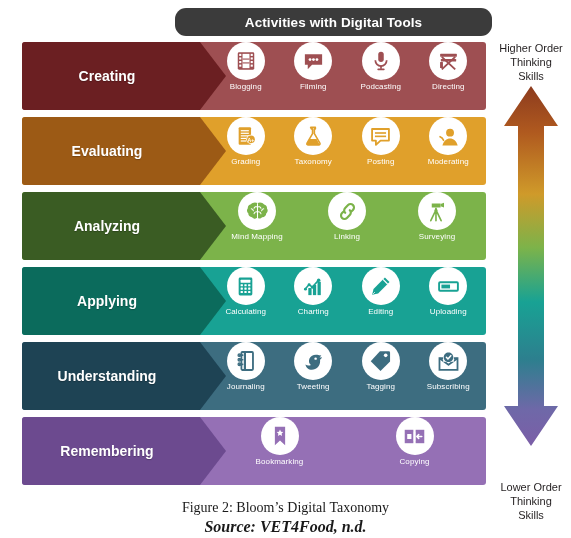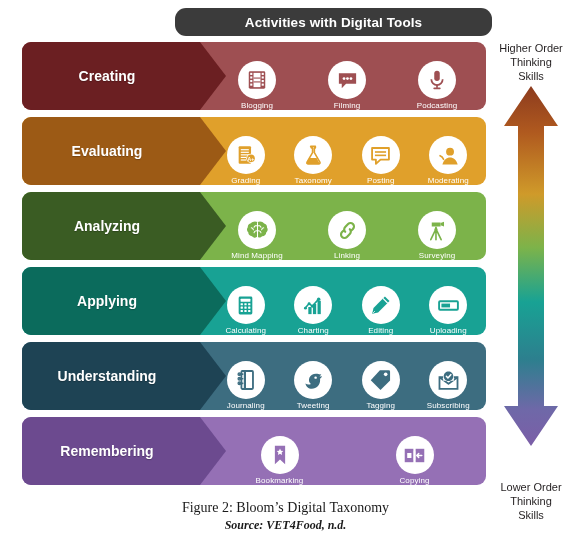--- a/index.html
+++ b/index.html
@@ -36,21 +36,21 @@
   .bands{
     position:absolute;
     left:22px; top:42px;
     width:464px; height:455px;
   }
   .band{
     position:relative;
     width:464px;
     height:68px;
     margin-bottom:7px;
-    border-radius:9px;
+    border-radius:3px;
     overflow:hidden;
   }
   .band-light{
     position:absolute;inset:0;
   }
   .band-dark{
     position:absolute;
     left:0;top:0;bottom:0;
     width:178px;
   }
@@ -71,21 +71,21 @@
     color:#ffffff;
     font-size:14px;
     font-weight:bold;
     z-index:3;
     text-shadow:0 1px 1px rgba(0,0,0,.25);
   }
   .band-items{
     position:absolute;
     left:190px;top:0;right:4px;bottom:0;
     display:flex;
-    align-items:flex-end;
+    align-items:flex-start;
     justify-content:space-around;
     z-index:3;
   }
   .item{
     width:72px;
     display:flex;
     flex-direction:column;
     align-items:center;
     justify-content:center;
   }
@@ -135,21 +135,21 @@
     font-family:"Liberation Serif", serif;
     font-size:14px;
     color:#1a1a1a;
   }
   .caption-source{
     position:absolute;
     left:0;right:0;
     top:518px;
     text-align:center;
     font-family:"Liberation Serif", serif;
-    font-size:12px;
+    font-size:16px;
     font-style:italic;
     font-weight:bold;
     color:#1a1a1a;
   }
 </style>
 </head>
 <body>
 
 <div class="figure-frame">
 
@@ -196,20 +196,31 @@
           <div class="item">
             <div class="icon-circle">
               <svg width="22" height="22" viewBox="0 0 24 24">
                 <rect x="9" y="2" width="6" height="11" rx="3" fill="#9e4f52"></rect>
                 <path d="M5.8 11.3a6.2 6.2 0 0012.4 0" fill="none" stroke="#9e4f52" stroke-width="1.9"></path>
                 <rect x="11.1" y="17" width="1.8" height="3.6" fill="#9e4f52"></rect>
                 <rect x="8" y="20.3" width="8" height="1.8" rx=".9" fill="#9e4f52"></rect>
               </svg>
             </div>
             <div class="item-label">Podcasting</div>
+          </div>
+          <div class="item">
+            <div class="icon-circle">
+              <svg width="23" height="23" viewBox="0 0 24 24">
+                <rect x="3.3" y="4" width="17.4" height="3" rx=".6" fill="#9e4f52"></rect>
+                <rect x="4" y="9.4" width="16" height="2.6" rx=".6" fill="#9e4f52"></rect>
+                <path d="M5 7.2l14 13M19 7.2L5 20.2" stroke="#9e4f52" stroke-width="2" fill="none"></path>
+                <rect x="3.2" y="12.4" width="3" height="6.5" rx=".5" fill="#9e4f52"></rect>
+              </svg>
+            </div>
+            <div class="item-label">Directing</div>
           </div>
         </div>
       </div>
       <div class="band">
         <div class="band-light" style="background: rgb(224, 160, 43);"></div>
         <div class="band-dark" style="background: rgb(156, 90, 21); color: rgb(156, 90, 21);"></div>
         <div class="band-label">Evaluating</div>
         <div class="band-items">
           <div class="item">
             <div class="icon-circle">

